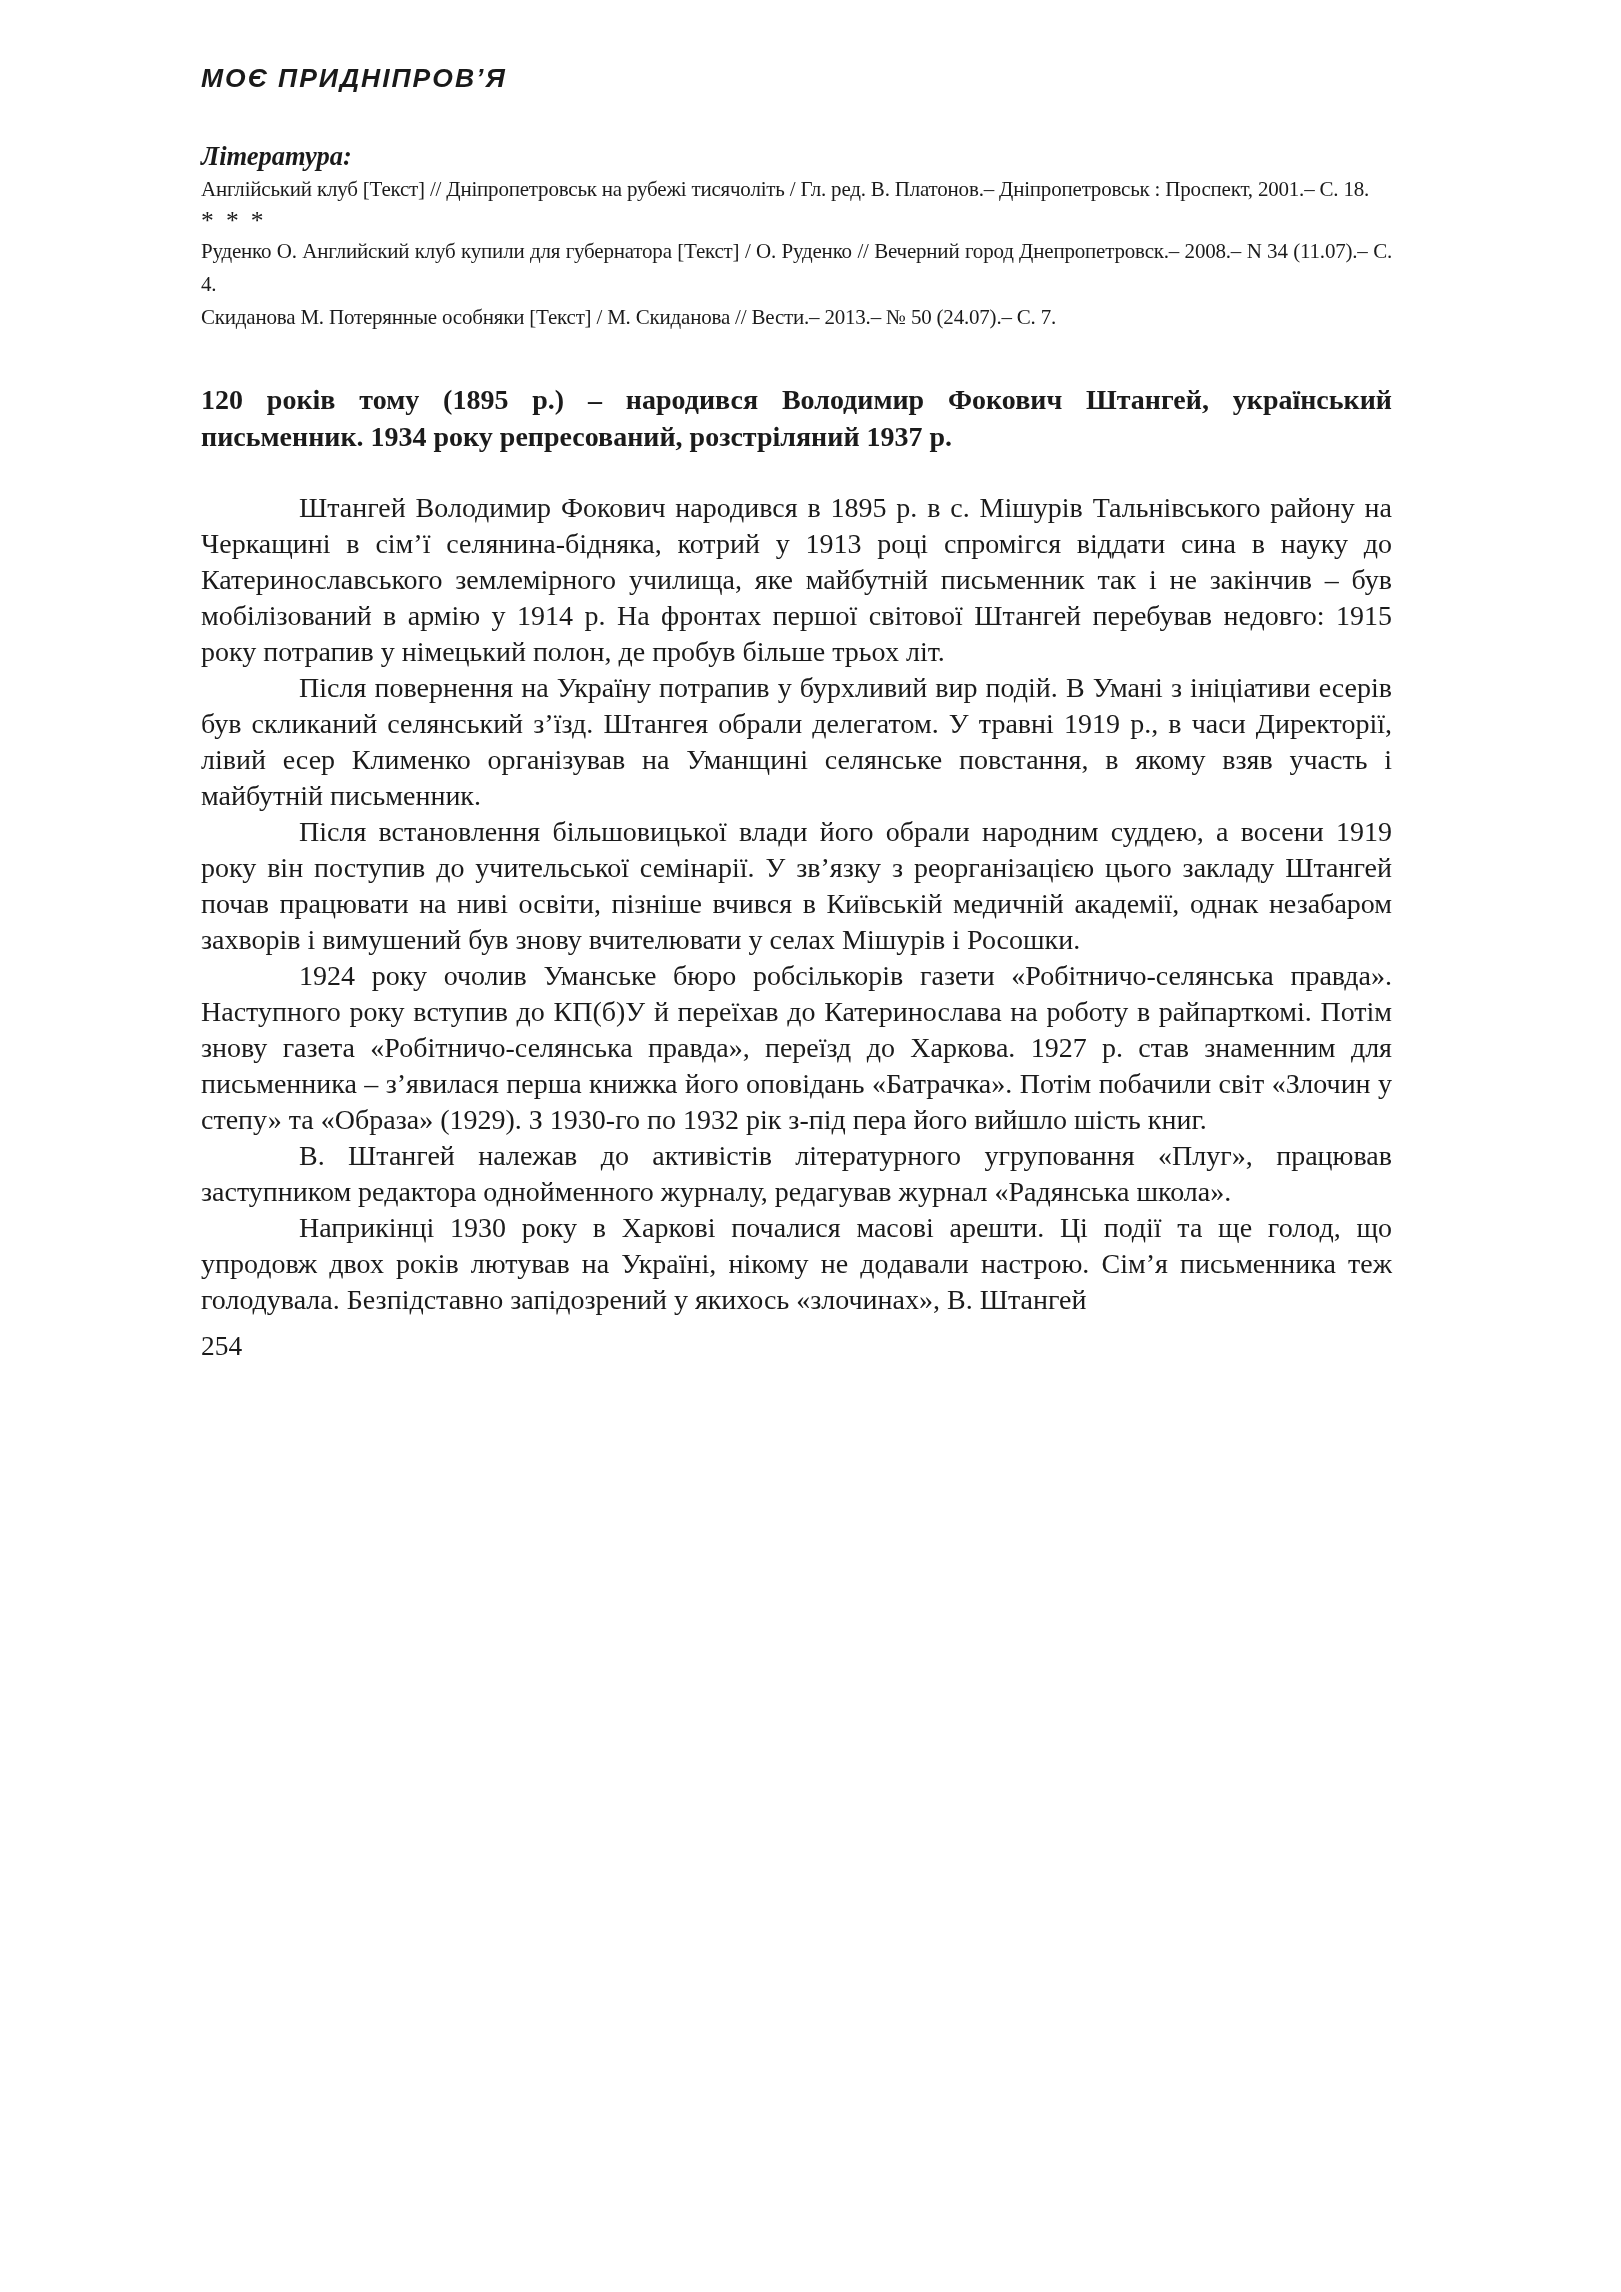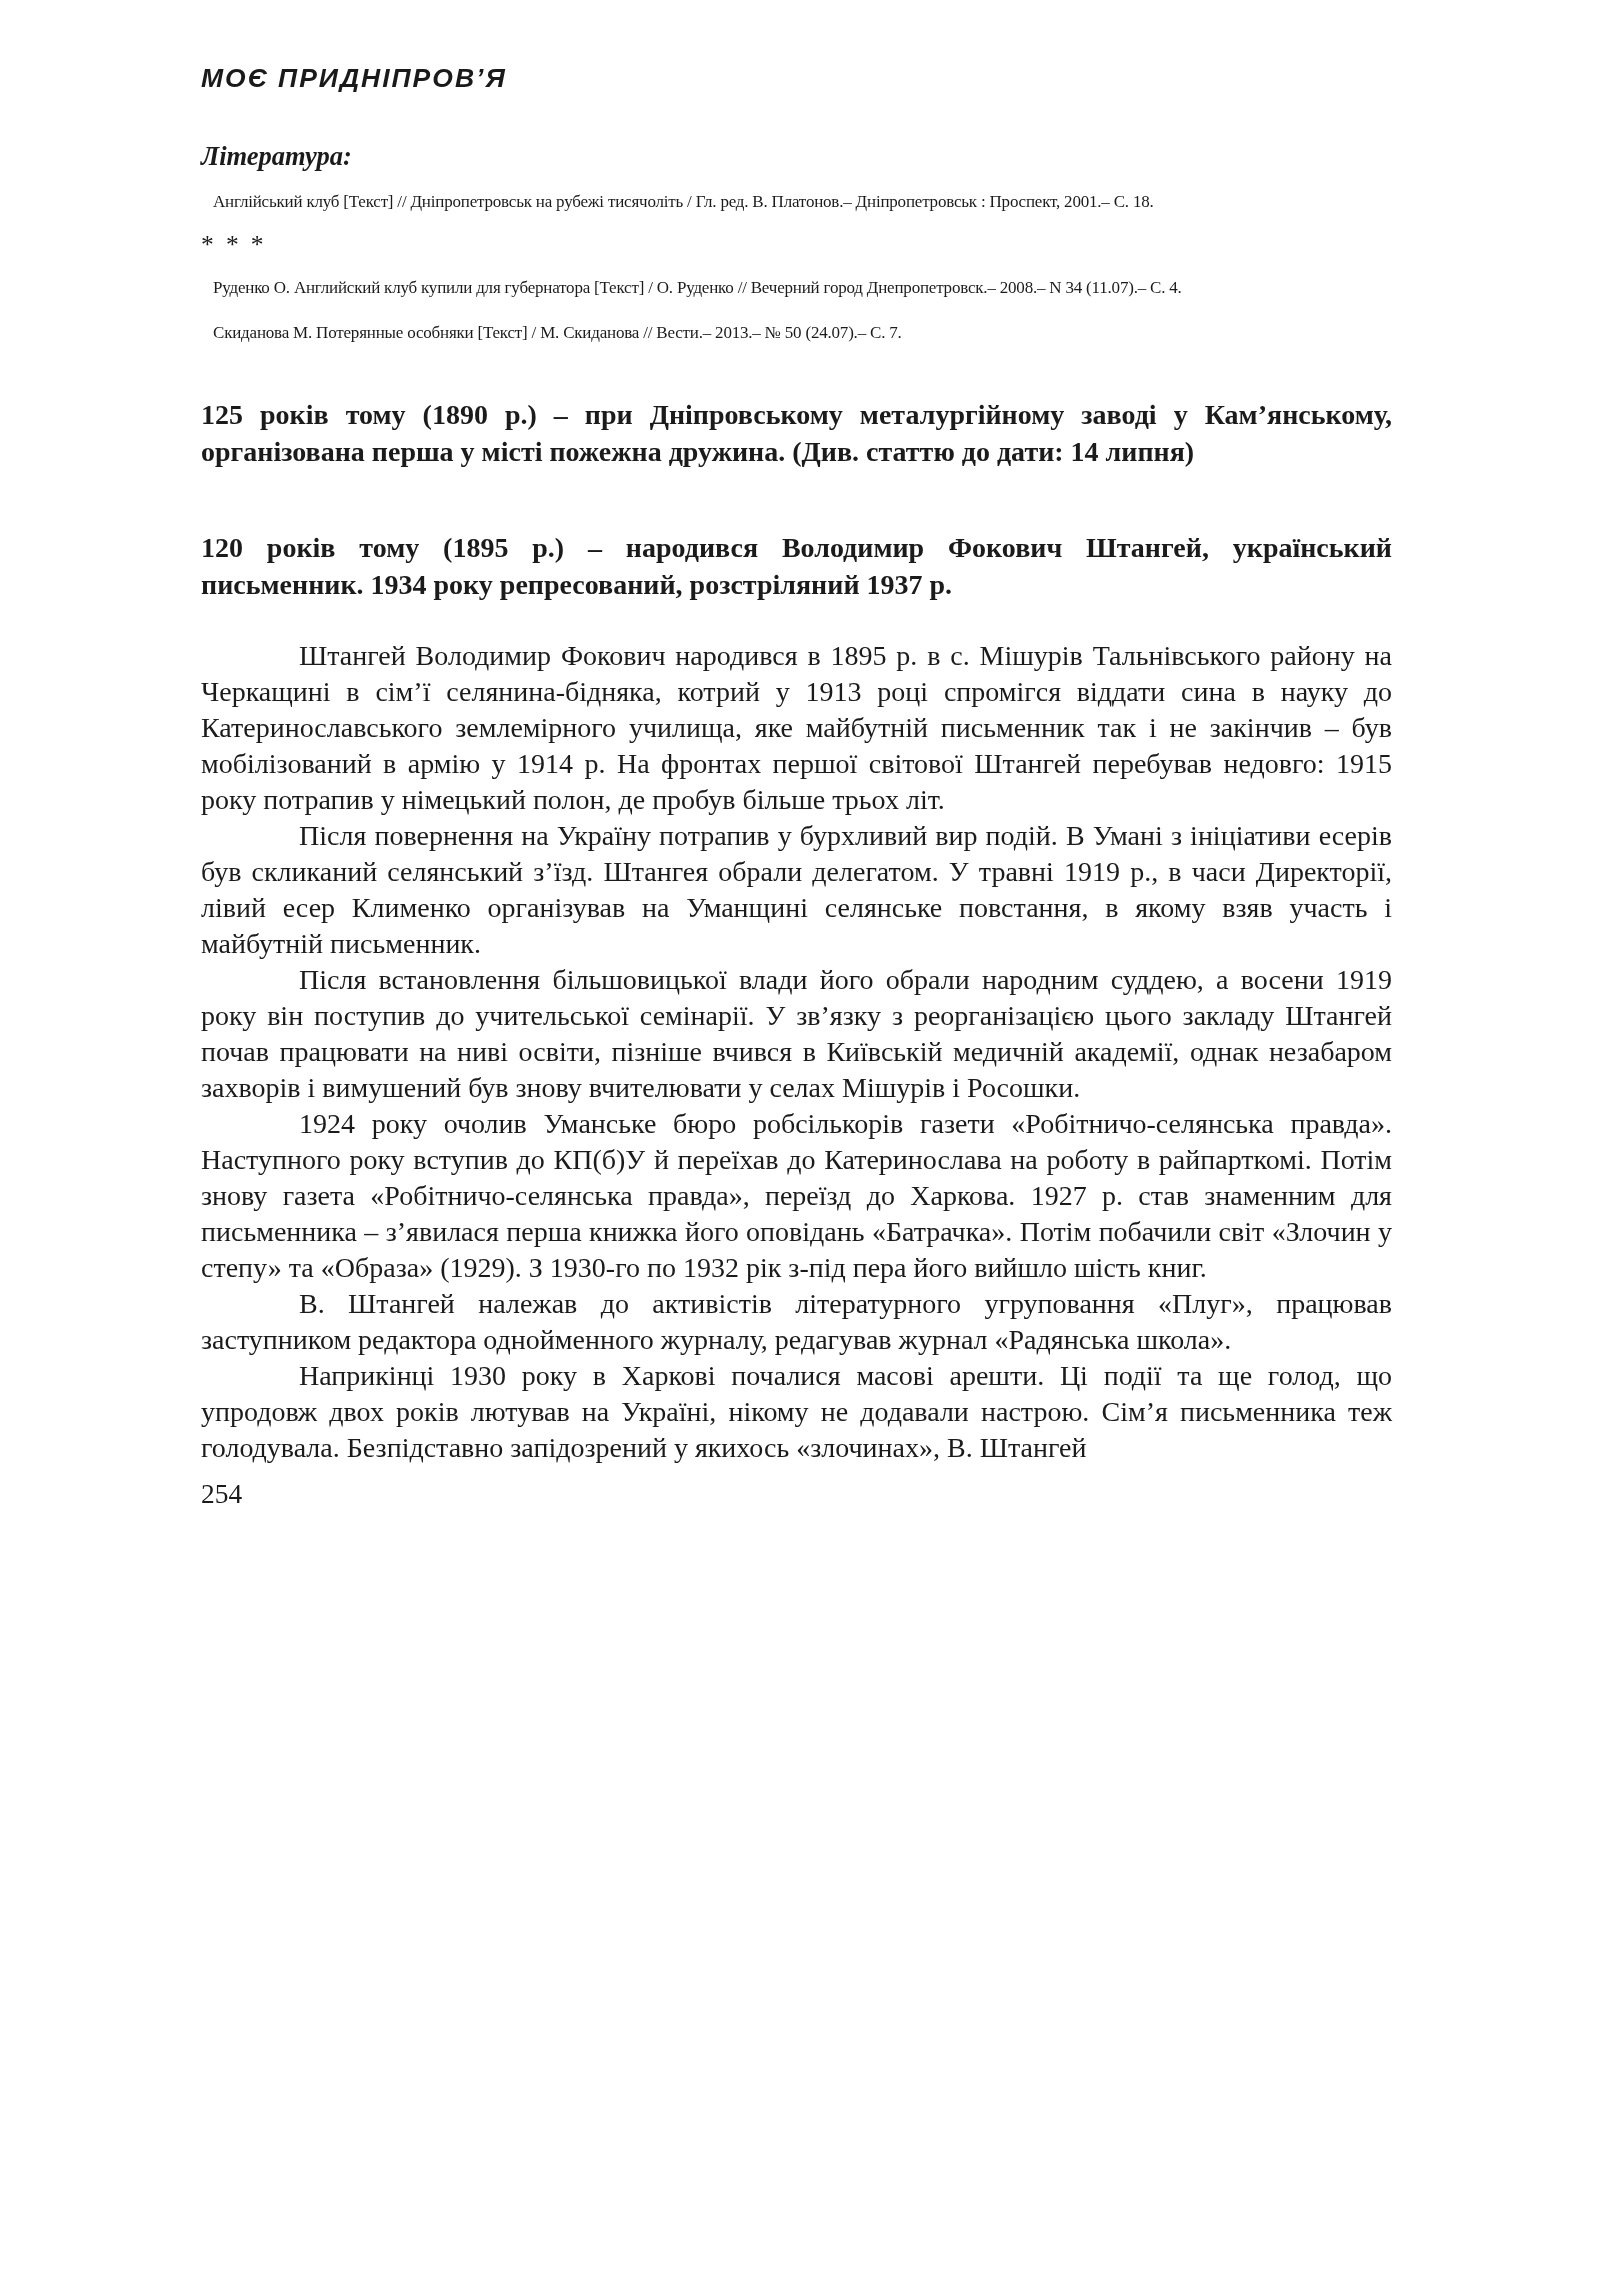--- a/index.html
+++ b/index.html
@@ -29,25 +29,25 @@
     margin: 0 0 45px 0;
   }
   .lit-label {
     font-size: 26.5px;
     font-weight: bold;
     margin: 0;
     line-height: 34px;
     font-style: italic;
   }
   .lit-entry {
-    font-size: 17px;
+    font-size: 21px;
     line-height: 33px;
     letter-spacing: -0.2px;
     text-align: justify;
-    margin: 12px;
+    margin: 0;
   }
   .lit-separator {
     font-size: 25.5px;
     line-height: 29px;
     letter-spacing: 2.9px;
     margin: 0;
   }
   .literature {
     margin: 0 0 47px 0;
   }
@@ -88,21 +88,20 @@
   <div class="running-header">МОЄ ПРИДНІПРОВ’Я</div>
 
   <section class="literature">
     <p class="lit-label">Література:</p>
     <p class="lit-entry">Англійський клуб [Текст] // Дніпропетровськ на рубежі тисячоліть / Гл. ред. В. Платонов.– Дніпропетровськ : Проспект, 2001.– С. 18.</p>
     <p class="lit-separator">* * *</p>
     <p class="lit-entry">Руденко О. Английский клуб купили для губернатора [Текст] / О. Руденко // Вечерний город Днепропетровск.– 2008.– N 34 (11.07).– С. 4.</p>
     <p class="lit-entry">Скиданова М. Потерянные особняки [Текст] / М. Скиданова // Вести.– 2013.– № 50 (24.07).– С. 7.</p>
   </section>
 
-  <p class="anniversary">125 років тому (1890 р.) – при Дніпровському металургійному заводі у Кам’янському, організована перша у місті пожежна дружина. (Див. статтю до дати: 14 липня)</p>
 
   <p class="anniversary second">120 років тому (1895 р.) – народився Володимир Фокович Штангей, український письменник. 1934 року репресований, розстріляний 1937 р.</p>
 
 
   <p class="body-para">Штангей Володимир Фокович народився в 1895 р. в с. Мішурів Тальнівського району на Черкащині в сім’ї селянина-бідняка, котрий у 1913 році спромігся віддати сина в науку до Катеринославського землемірного училища, яке майбутній письменник так і не закінчив – був мобілізований в армію у 1914 р. На фронтах першої світової Штангей перебував недовго: 1915 року потрапив у німецький полон, де пробув більше трьох літ.</p>
   <p class="body-para">Після повернення на Україну потрапив у бурхливий вир подій. В Умані з ініціативи есерів був скликаний селянський з’їзд. Штангея обрали делегатом. У травні 1919 р., в часи Директорії, лівий есер Клименко організував на Уманщині селянське повстання, в якому взяв участь і майбутній письменник.</p>
   <p class="body-para">Після встановлення більшовицької влади його обрали народним суддею, а восени 1919 року він поступив до учительської семінарії. У зв’язку з реорганізацією цього закладу Штангей почав працювати на ниві освіти, пізніше вчився в Київській медичній академії, однак незабаром захворів і вимушений був знову вчителювати у селах Мішурів і Росошки.</p>
   <p class="body-para">1924 року очолив Уманське бюро робсількорів газети «Робітничо-селянська правда». Наступного року вступив до КП(б)У й переїхав до Катеринослава на роботу в райпарткомі. Потім знову газета «Робітничо-селянська правда», переїзд до Харкова. 1927 р. став знаменним для письменника – з’явилася перша книжка його оповідань «Батрачка». Потім побачили світ «Злочин у степу» та «Образа» (1929). З 1930-го по 1932 рік з-під пера його вийшло шість книг.</p>
   <p class="body-para">В. Штангей належав до активістів літературного угруповання «Плуг», працював заступником редактора однойменного журналу, редагував журнал «Радянська школа».</p>
   <p class="body-para">Наприкінці 1930 року в Харкові почалися масові арешти. Ці події та ще голод, що упродовж двох років лютував на Україні, нікому не додавали настрою. Сім’я письменника теж голодувала. Безпідставно запідозрений у якихось «злочинах», В. Штангей</p>

